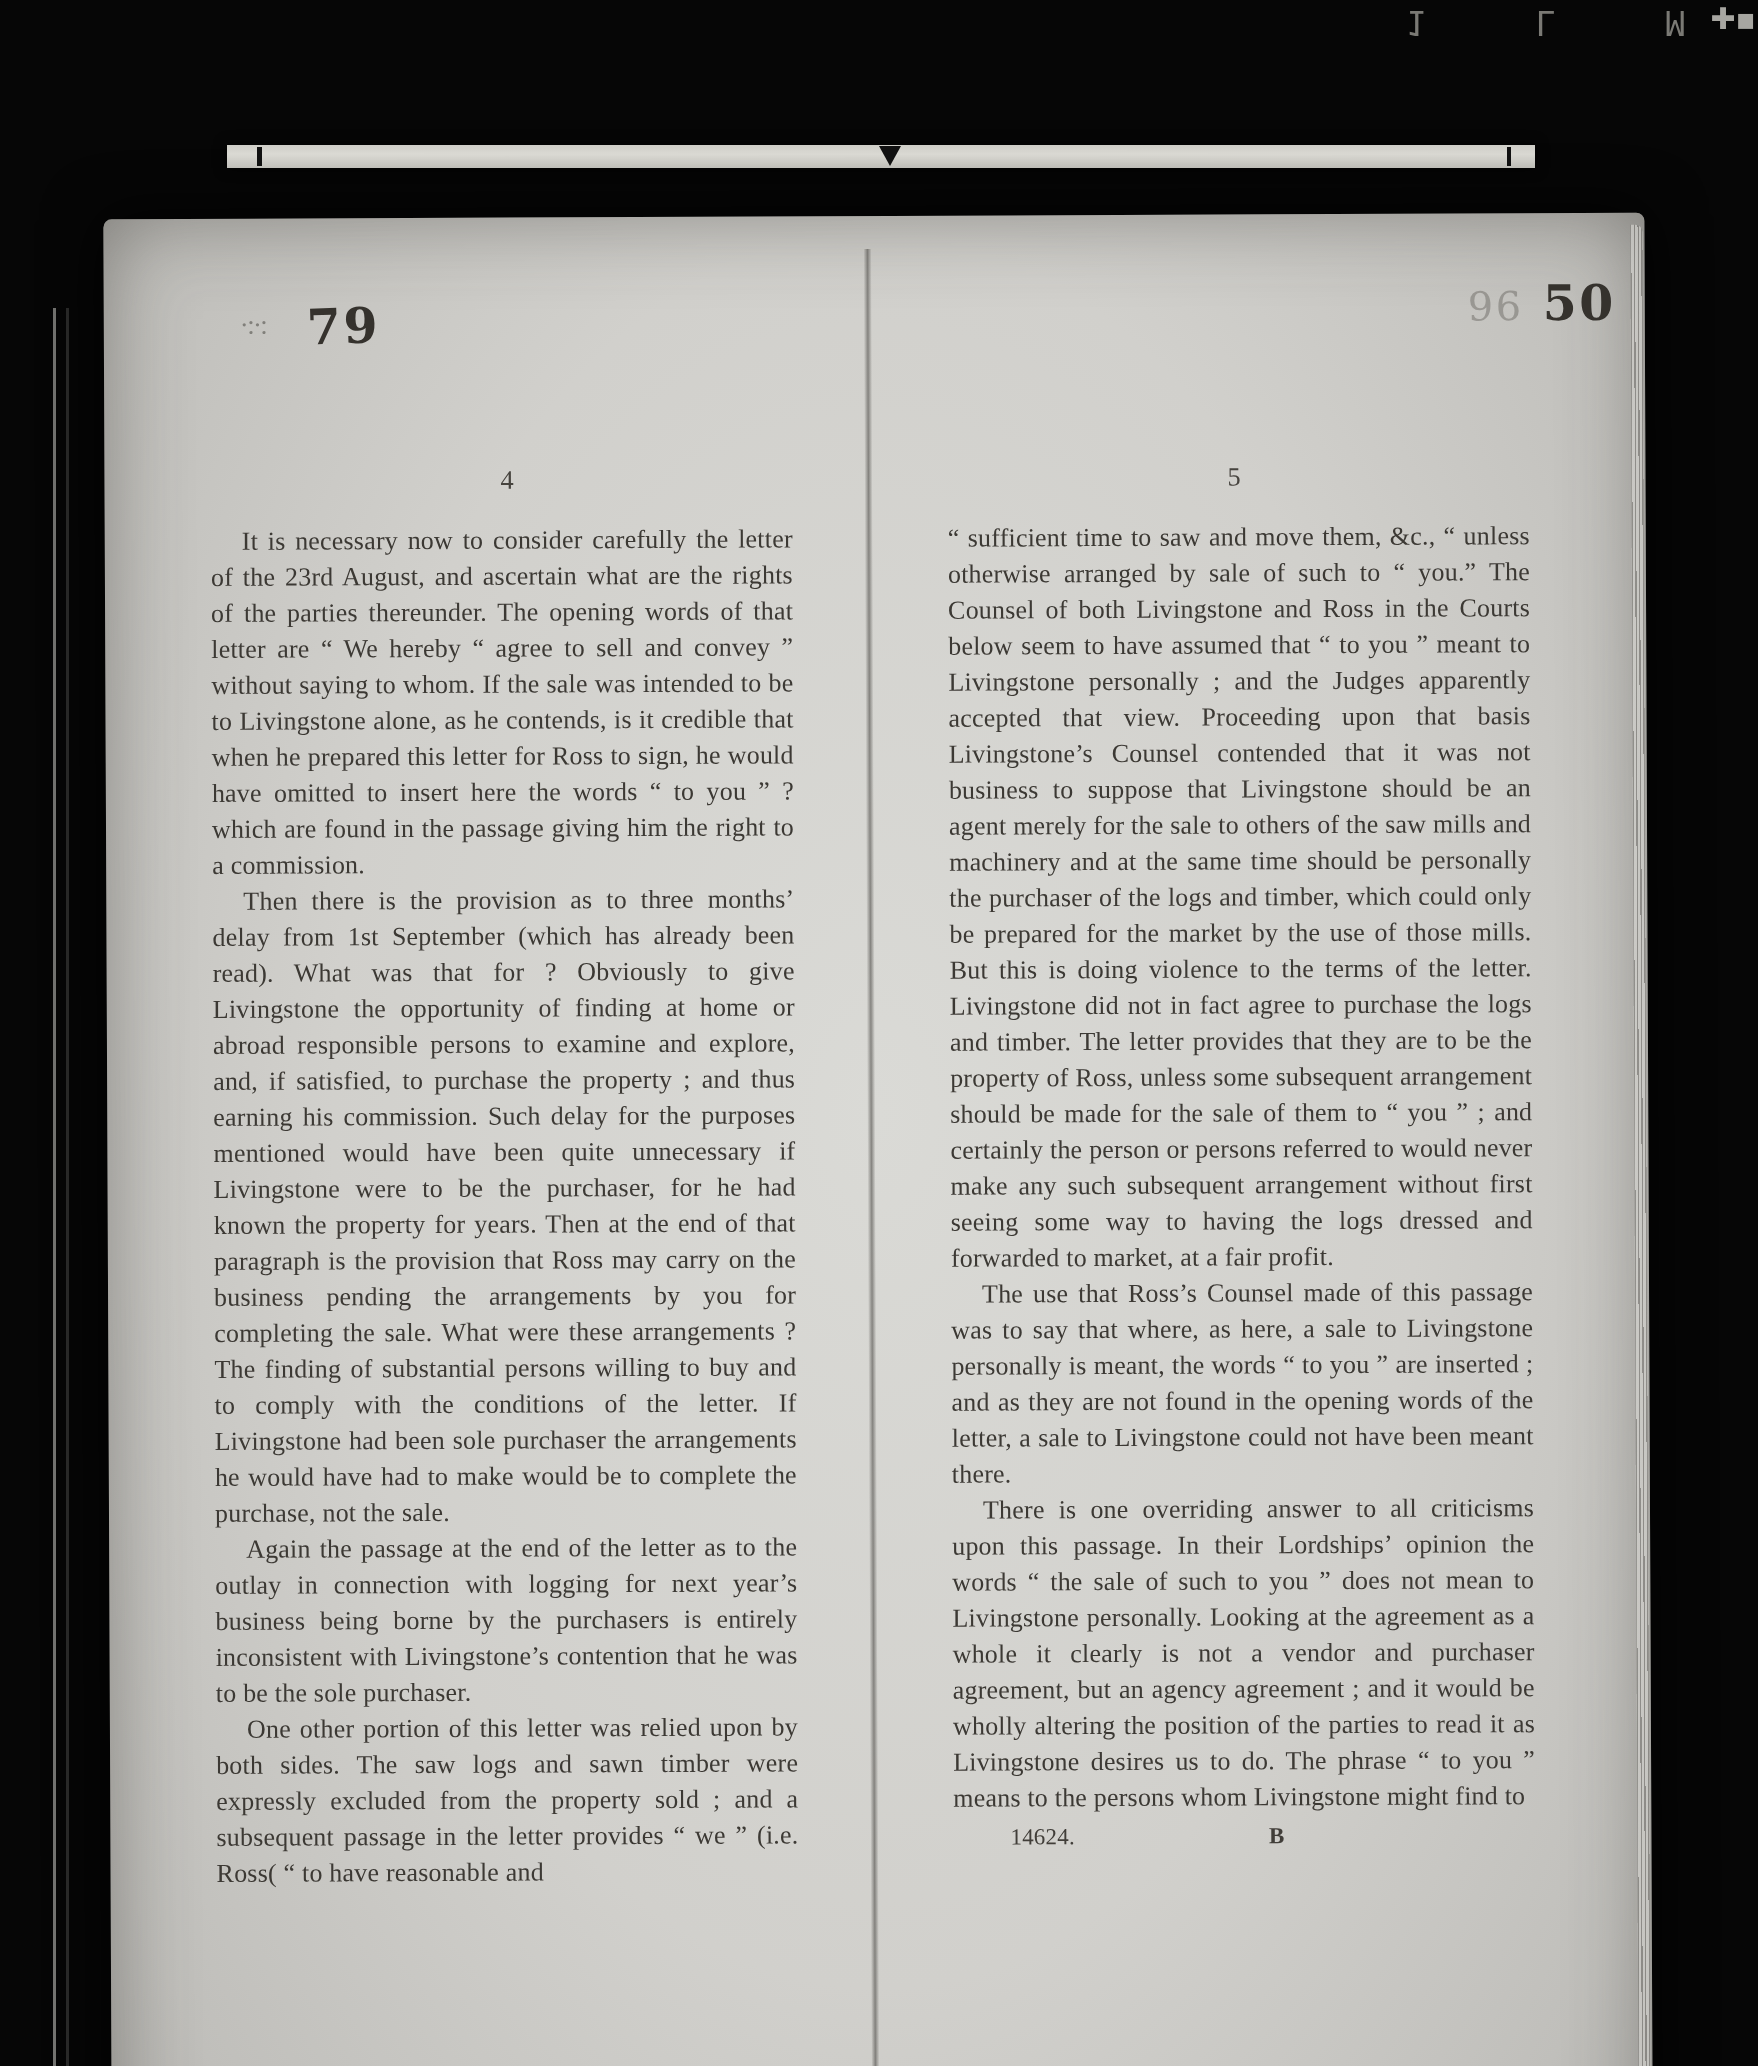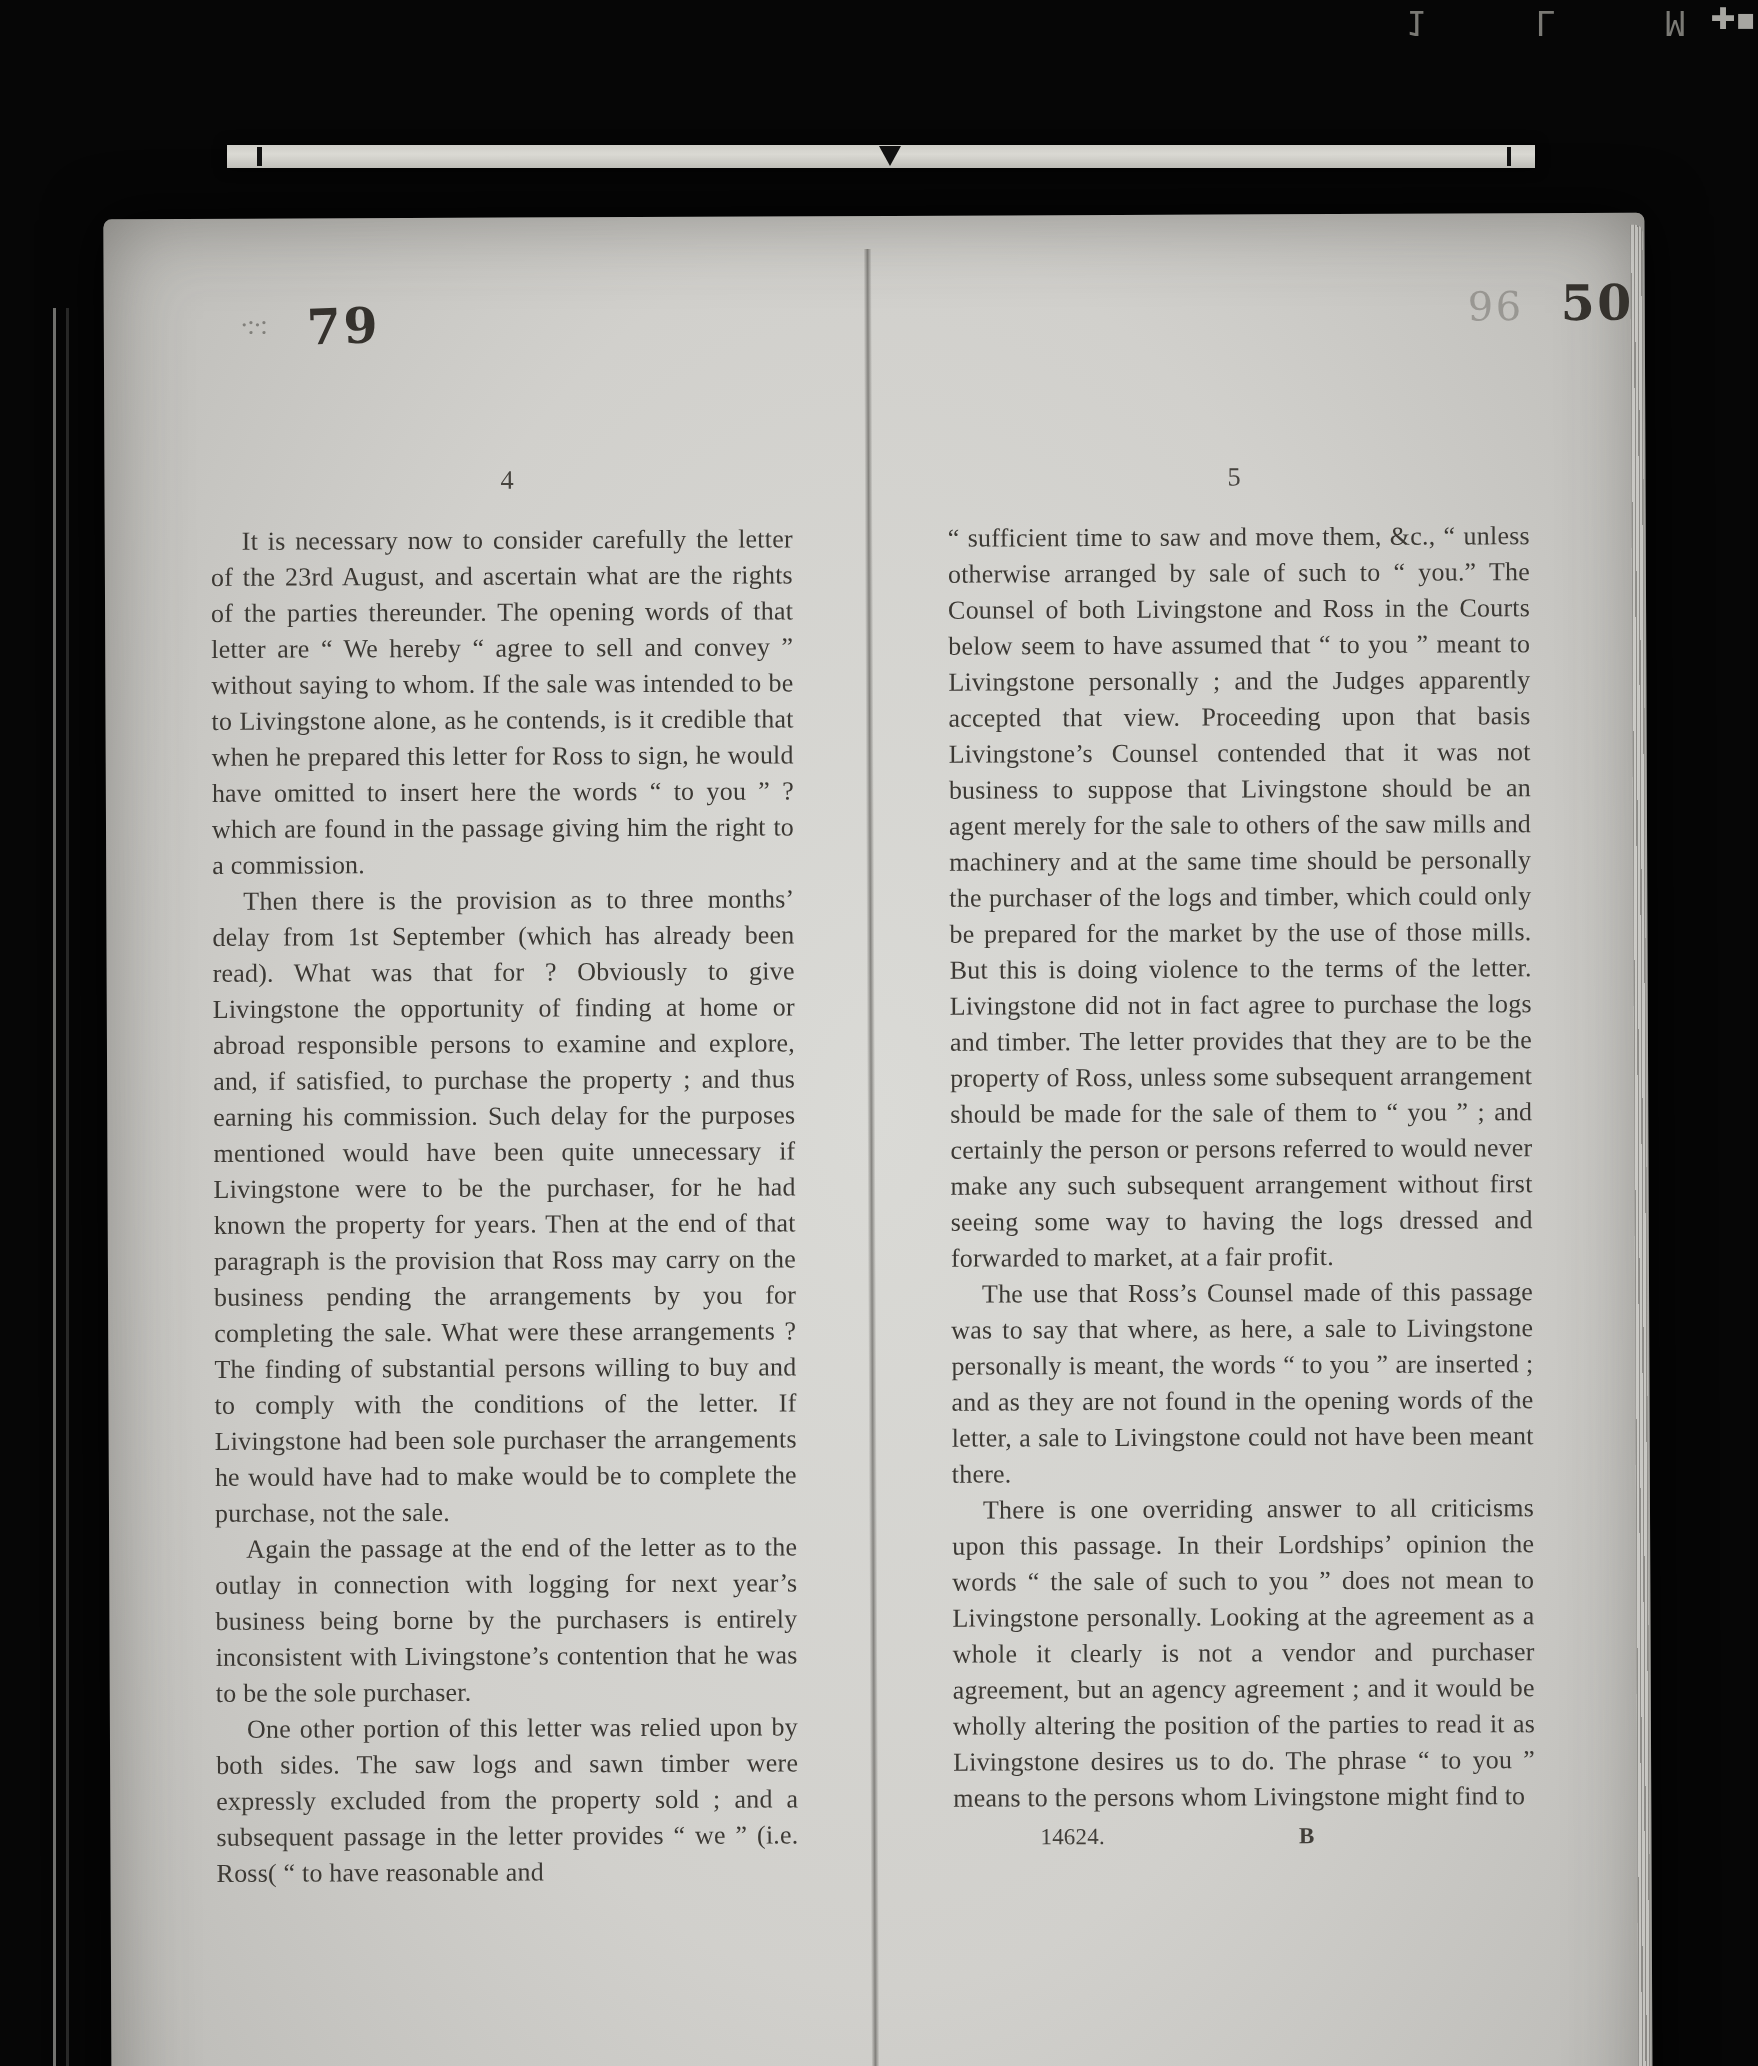--- a/index.html
+++ b/index.html
@@ -72,21 +72,21 @@
     color:#35322d; letter-spacing:2.5px;
     font-family:"DejaVu Serif", serif;
   }
   .stamp-left  { top:79px; left:203px; transform:rotate(-1.5deg); }
   .stamp-right { top:61px; left:1364px; white-space:nowrap; }
   .smudge {
     position:absolute; top:91px; left:136px;
     color:rgba(62,60,54,.5); font-size:27px; letter-spacing:-1.7px;
   }
   .ghost {
-    color:rgba(72,70,64,.35); font-size:40px; margin-right:37px;
+    color:rgba(72,70,64,.35); font-size:40px; margin-right:19px;
     font-weight:normal;
   }
 
   .folio { position:absolute; top:247px; font-size:26.4px; color:#46433e; }
   .folio-left  { left:396px; }
   .folio-right { left:1123px; }
 
   .col {
     position:absolute; top:305px; width:582px;
     font-size:26px; line-height:36px;
@@ -95,21 +95,21 @@
   }
   .col-left  { left:106px; }
   .col-right { left:843px; }
   .col p { margin:0; text-indent:31px; }
   .col-right p:first-child { text-indent:0; }
 
   .print-footer {
     display:flex; margin-top:2.5px; text-indent:0;
     font-size:23px; color:#413e39;
   }
-  .print-footer .mark-no  { margin-left:87px; }
+  .print-footer .mark-no  { margin-left:57px; }
   .print-footer .mark-sig { margin-left:194px; font-weight:bold; }
 </style>
 </head>
 <body>
 
 <div class="edge-marks">1 L M</div>
 <div class="edge-symbol">✚▪</div>
 
 <div class="reg-strip">
   <span class="tick tick-left"></span>

